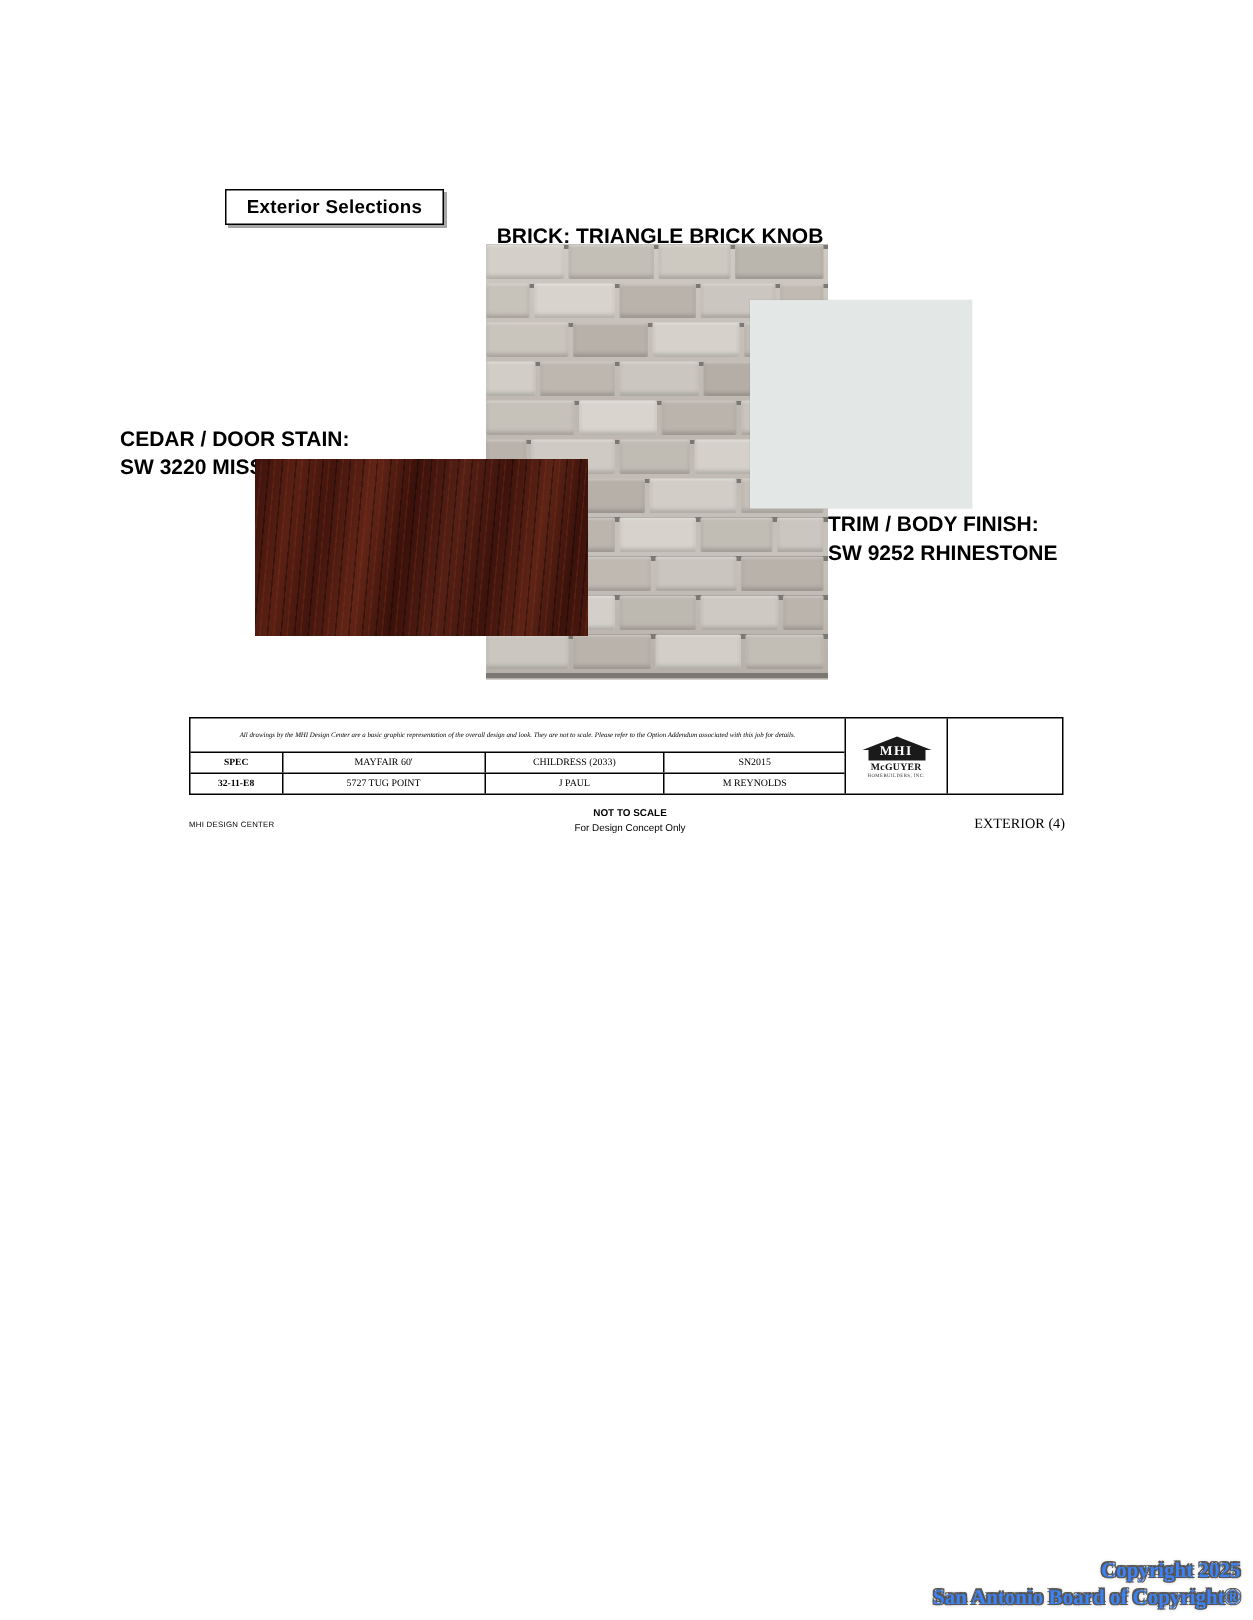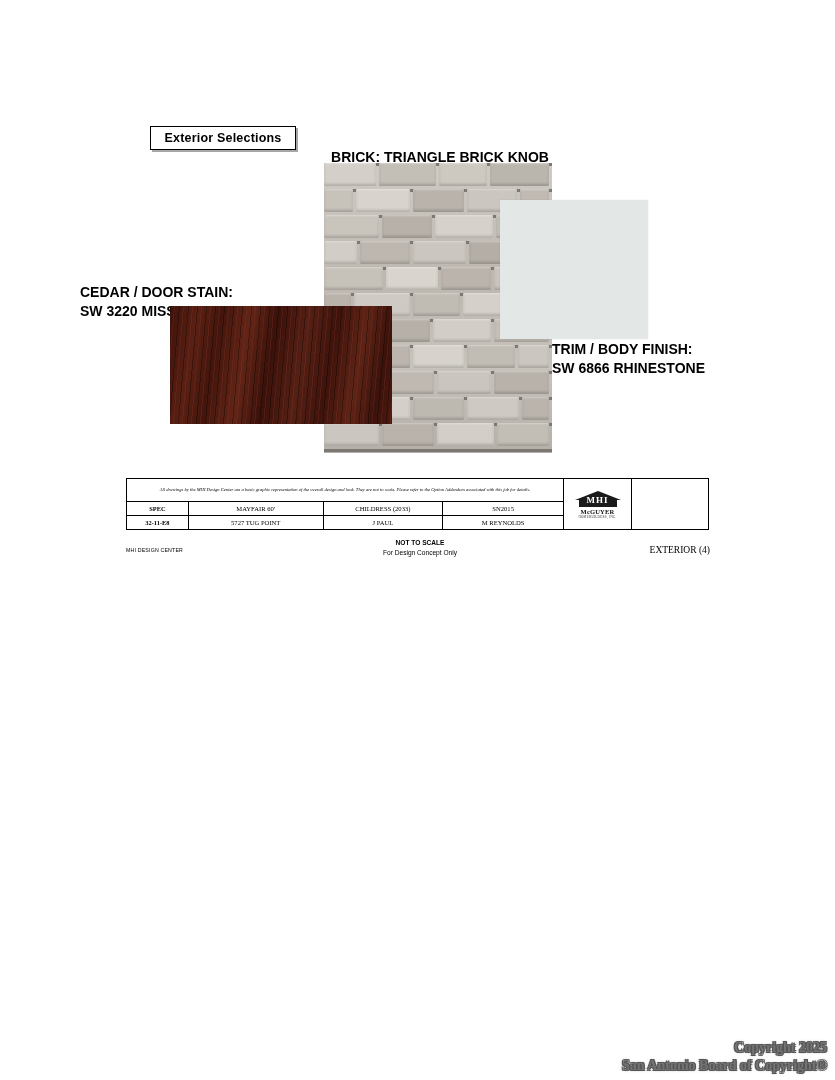--- a/index.html
+++ b/index.html
@@ -315,21 +315,21 @@
     color: #000;
     font-family: "Liberation Serif", serif;
   }
 
   
   .watermark {
     position: absolute;
     right: 8px;
     bottom: 6px;
     text-align: right;
-    color: #737373;
+    color: #3b82f6;
     font-weight: bold;
     font-family: "Liberation Serif", serif;
     text-shadow:
       1px 1px 0 #555, -1px -1px 0 #555,
       1px -1px 0 #555, -1px 1px 0 #555,
       0 0 3px rgba(0,0,0,0.6);
     line-height: 1.25;
   }
   .watermark .wm1 { font-size: 14px; }
   .watermark .wm2 { font-size: 14px; }
@@ -415,21 +415,21 @@
     <div class="brick-row" style="top:260px;">
       <div class="brick-unit" style="width:56px;background:#cbc7c0;"></div>
       <div class="brick-unit" style="width:52px;background:#b9b3ab;"></div>
       <div class="brick-unit" style="width:58px;background:#d3cfc8;"></div>
       <div class="brick-unit" style="width:52px;background:#c2bdb5;"></div>
     </div>
   </div>
 
   <div class="swatch" id="trim-swatch"></div>
   <div class="label left" id="trim-label">TRIM / BODY FINISH:
-SW 6866 RHINESTONE</div>
+SW 9252 RHINESTONE</div>
 
   <div class="label left" id="cedar-label">CEDAR / DOOR STAIN:
 SW 3220 MISSION OAK</div>
   <div class="swatch" id="cedar-swatch">
     <div class="wood-grain"></div>
   </div>
 
   <div class="titleblock">
     <div class="tb-left">
       <div class="tb-note">All drawings by the MHI Design Center are a basic graphic representation of the overall design and look. They are not to scale. Please refer to the Option Addendum associated with this job for details.</div>

